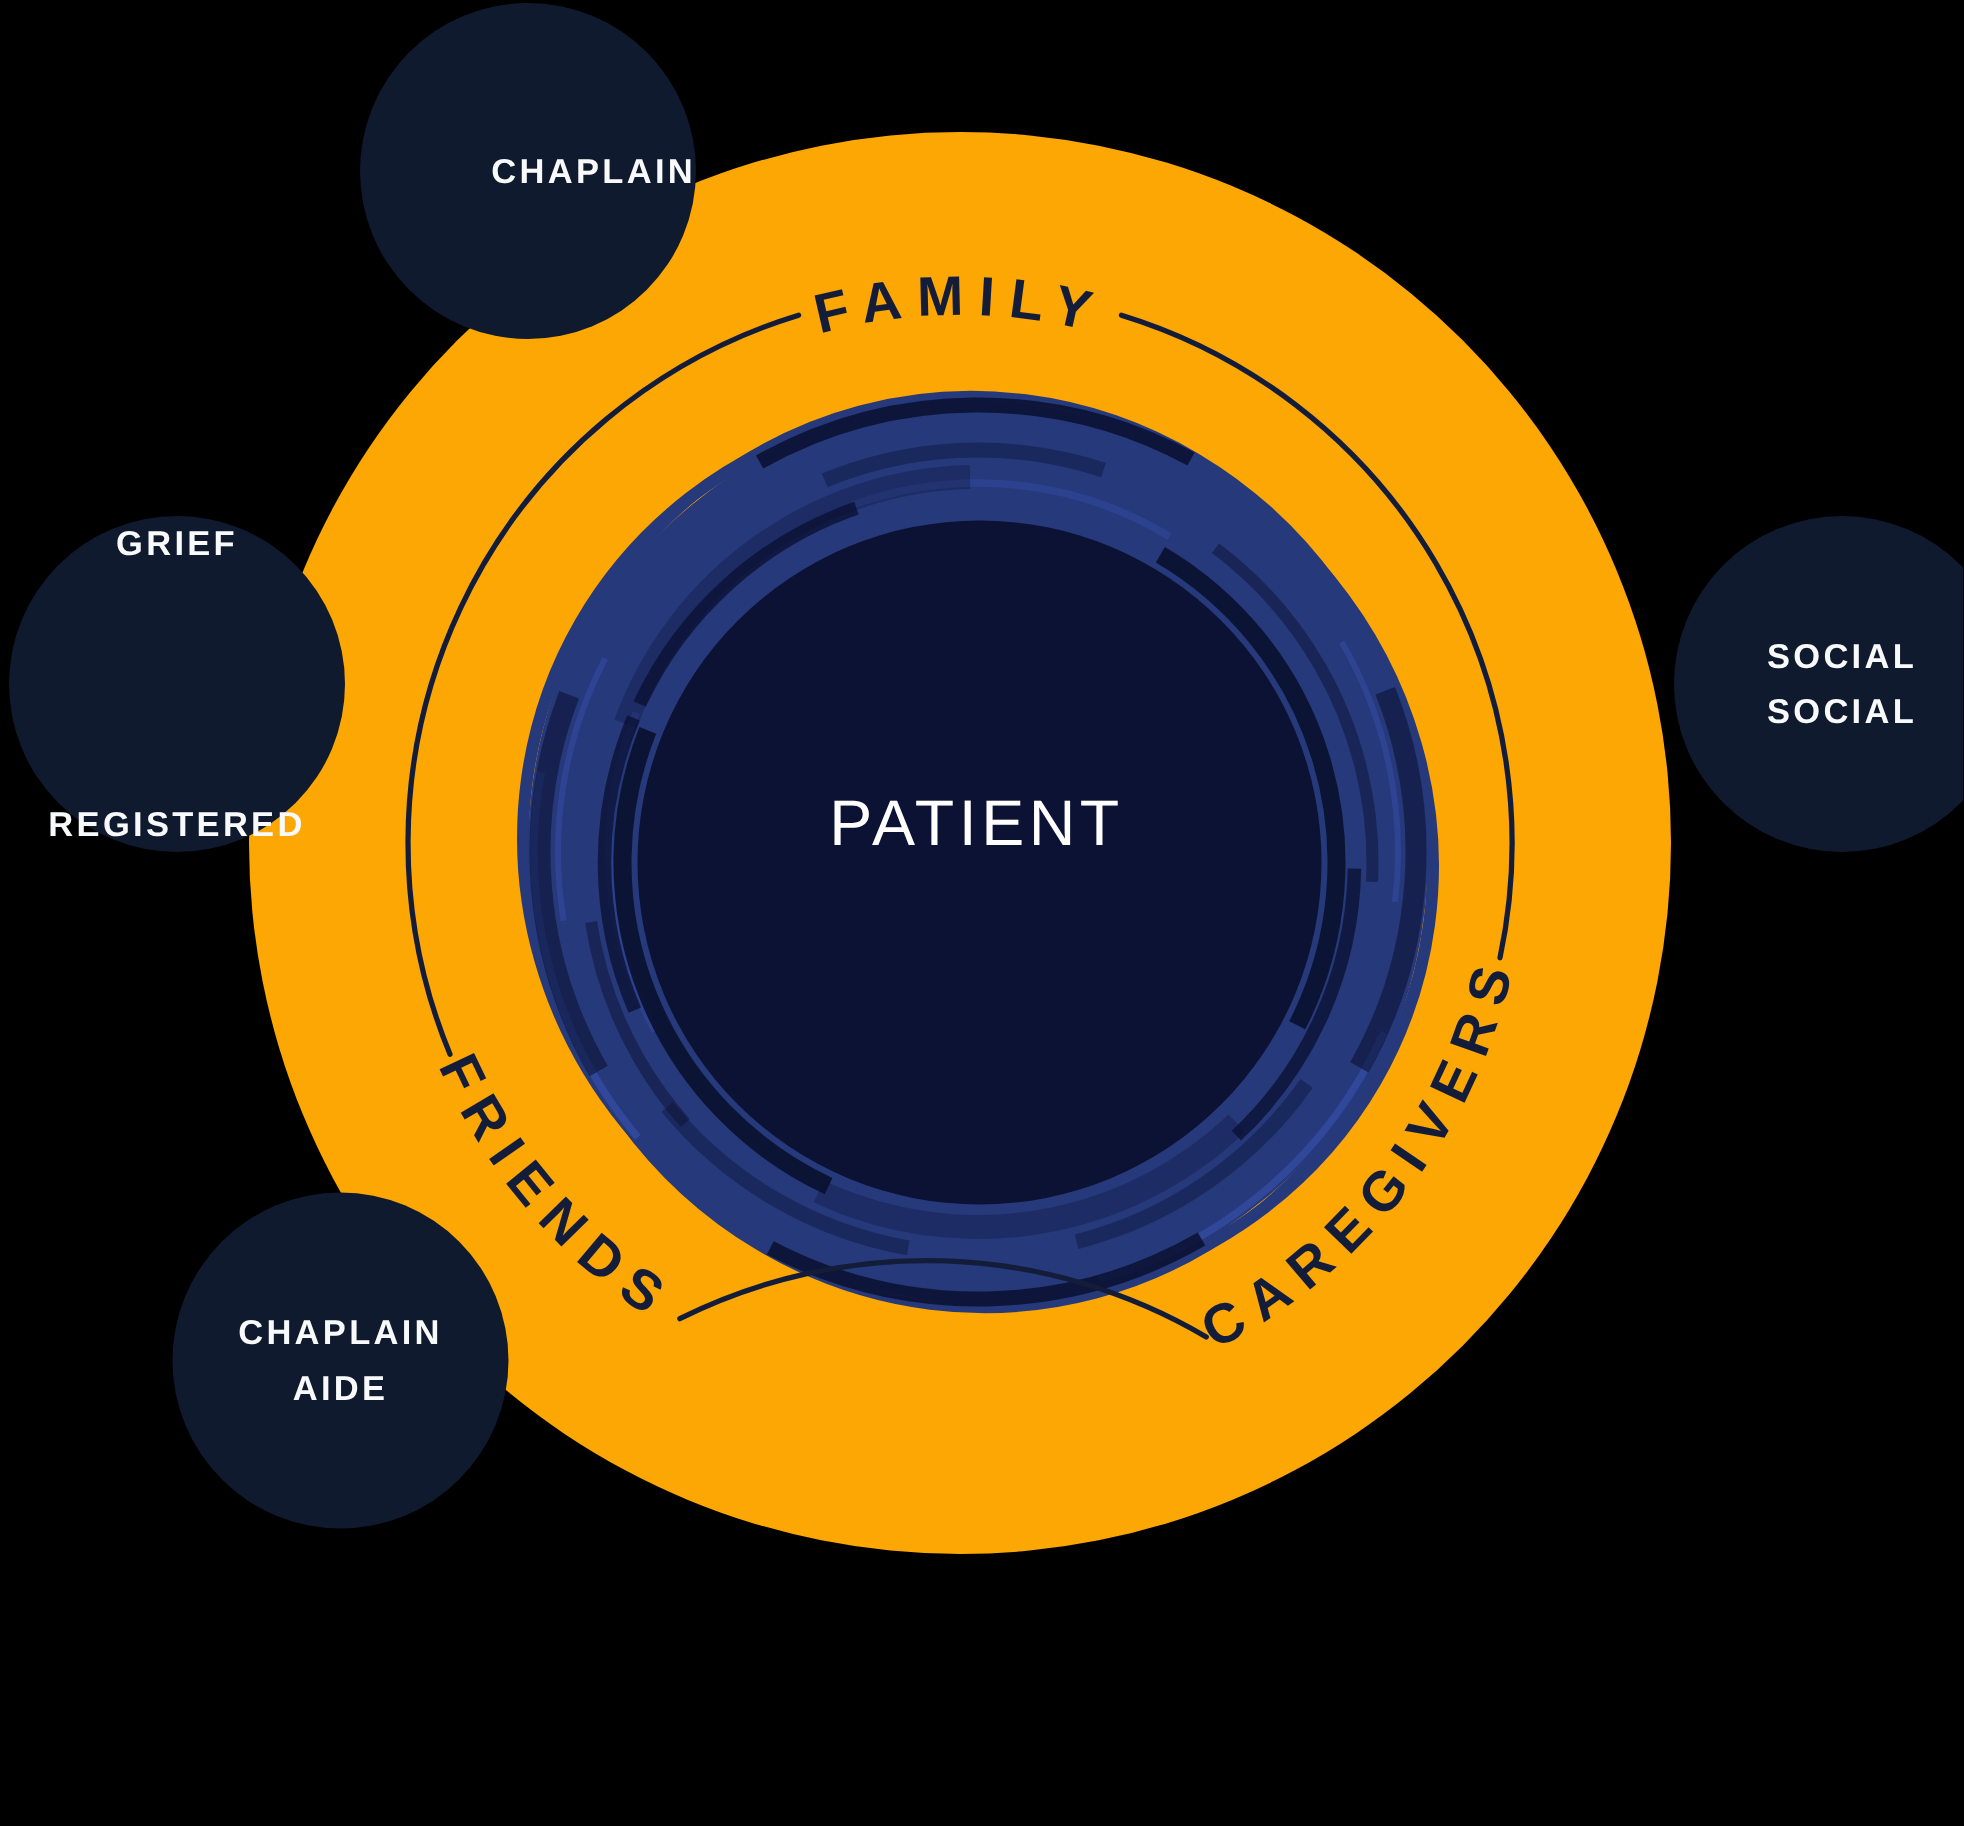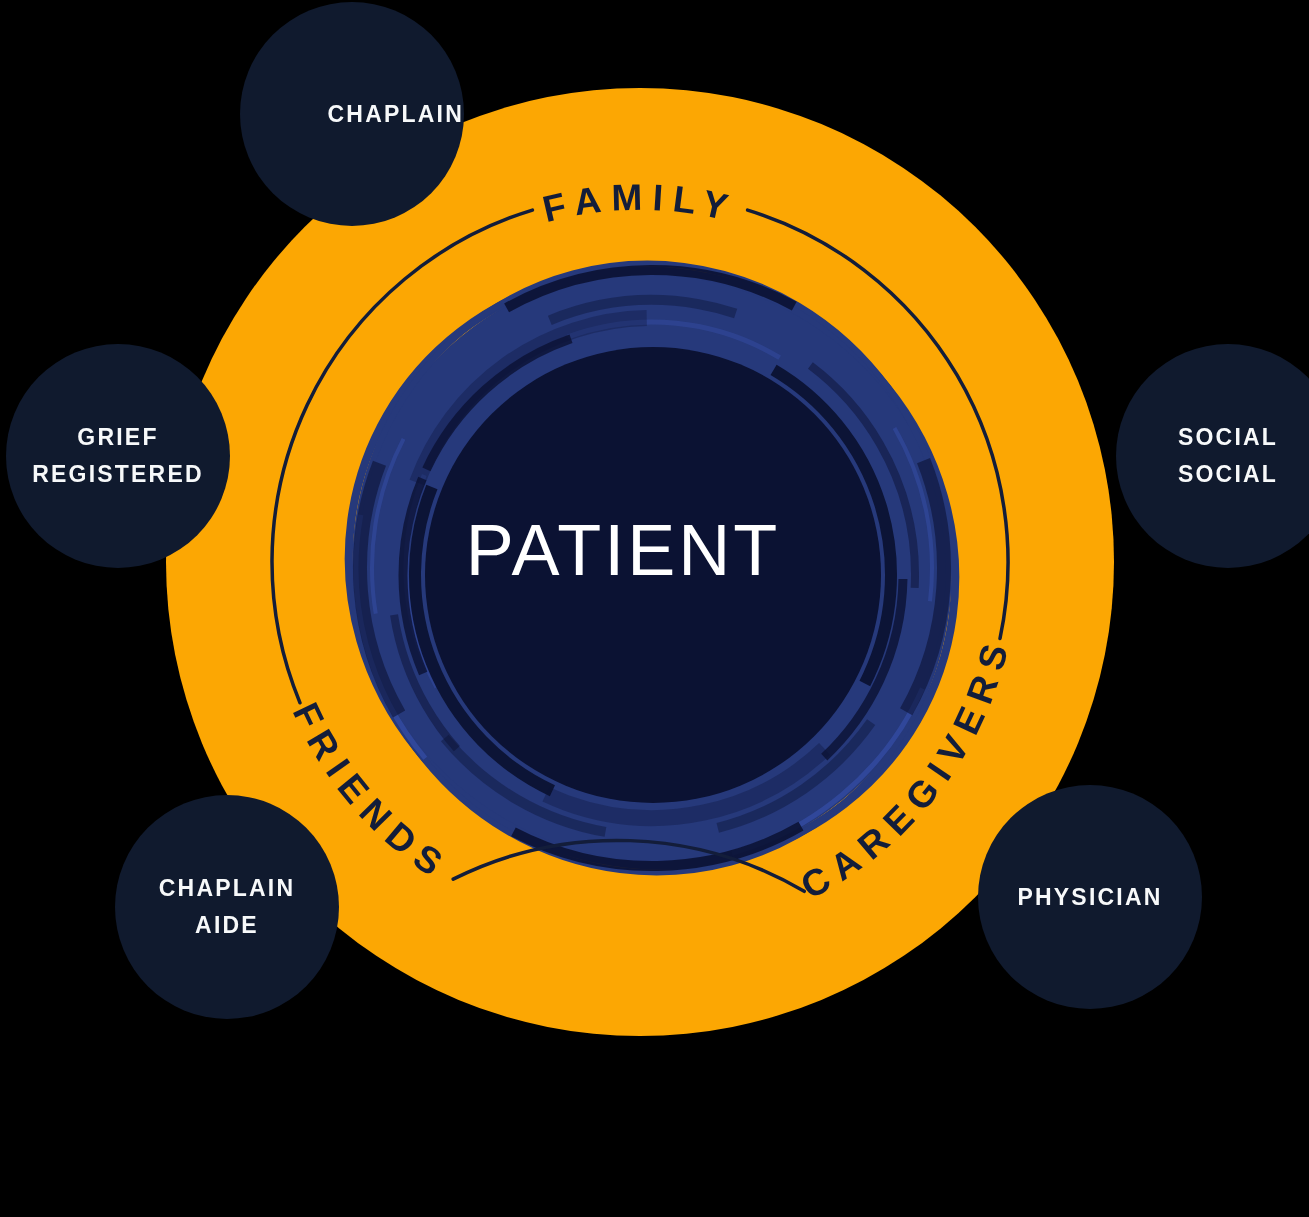--- a/index.html
+++ b/index.html
@@ -24,24 +24,24 @@
   .stage svg{position:absolute;left:0;top:0;}
   .arc-label{
     font-family:"Liberation Sans", sans-serif;
     font-size:37px;
     font-weight:600;
     letter-spacing:9.5px;
     fill:var(--navy-line);
   }
   .patient-label{
     position:absolute;
-    left:623px;top:550px;
+    left:651px;top:550px;
     transform:translate(-50%,-50%);
     color:#FFFFFF;
-    font-size:72px;
+    font-size:43px;
     font-weight:500;
     letter-spacing:3px;
     white-space:nowrap;
   }
   .role{
     position:absolute;
     width:224px;height:224px;
     border-radius:50%;
     background:var(--node-navy);
     display:flex;
@@ -51,21 +51,21 @@
     text-align:center;
     color:var(--text-light);
     font-size:23px;
     font-weight:700;
     letter-spacing:2.2px;
     line-height:37px;
   }
   .role span{display:block;}
   .role-chaplain{left:240px;top:2px;align-items:flex-end;}
   .role-registered-nurse{left:858px;top:6px;}
-  .role-grief-specialist{left:6px;top:344px;}
+  .role-grief-specialist{left:6px;top:344px;justify-content:space-between;}
   .role-social-worker{left:1116px;top:344px;}
   .role-hospice-aide{left:115px;top:795px;}
   .role-physician{left:978px;top:785px;}
   .role-volunteer{left:542px;top:990px;}
 </style>
 </head>
 <body>
 
 <div class="stage">
 
@@ -126,18 +126,14 @@
     <span>REGISTERED</span>
   </div>
   <div class="role role-social-worker">
     <span>SOCIAL</span>
     <span>SOCIAL</span>
   </div>
   <div class="role role-hospice-aide">
     <span>CHAPLAIN</span>
     <span>AIDE</span>
   </div>
-  <div class="role role-physician">
-    <span>PHYSICIAN</span>
-    <span></span>
-  </div>
 
 </div>
 
 </body></html>

